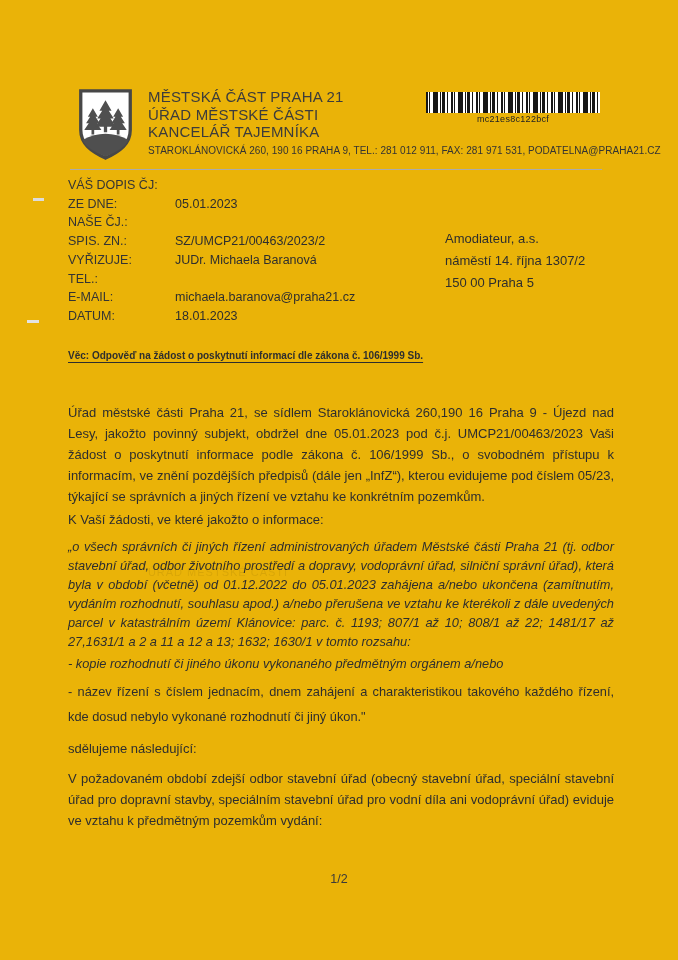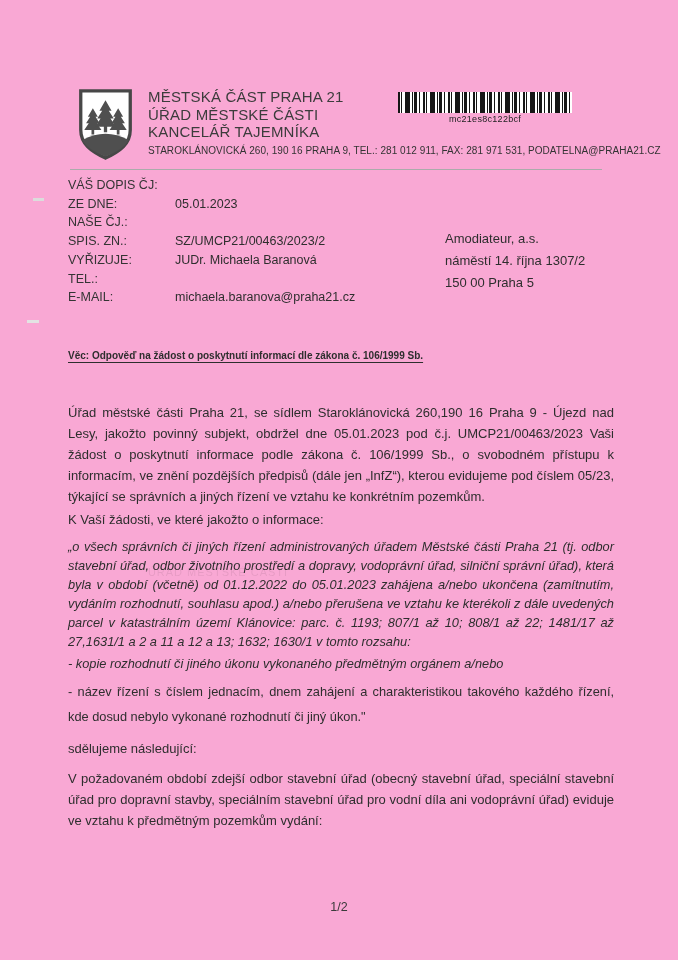--- a/index.html
+++ b/index.html
@@ -1,28 +1,28 @@
 <!DOCTYPE html>
 <html><head>
 <meta charset="utf-8">
 <style>
   html,body { margin:0; padding:0; background:#e9e9e9; }
   .page {
-    position:relative; width:678px; height:960px; background:#f9a8d4;
+    position:relative; width:678px; height:960px; background:#eab308;
     font-family:"Liberation Sans","DejaVu Sans",sans-serif; color:#2e2e2e;
     overflow:hidden; margin:0 auto;
   }
 
   
   .letterhead { position:absolute; left:78px; top:88px; right:56px; height:80px; }
   .logo { position:absolute; left:0; top:0; width:55px; height:73px; }
   .org { position:absolute; left:70px; top:0; width:260px; }
   .org-line { font-size:15px; line-height:17.5px; color:#3c3c3c; letter-spacing:.2px; white-space:nowrap; }
   .org-contact { font-size:10px; color:#333; margin-top:4px; white-space:nowrap; letter-spacing:.05px; }
-  .barcode { position:absolute; left:320px; top:4px; width:174px; }
+  .barcode { position:absolute; left:348px; top:4px; width:174px; }
   .barcode-bars {
     height:21px; width:174px;
     background:repeating-linear-gradient(90deg,
       #161616 0px,#161616 2px,#fff 2px,#fff 3px,
       #161616 3px,#161616 4px,#fff 4px,#fff 7px,
       #161616 7px,#161616 12px,#fff 12px,#fff 14px,
       #161616 14px,#161616 15px,#fff 15px,#fff 16px,
       #161616 16px,#161616 19px,#fff 19px,#fff 21px,
       #161616 21px,#161616 22px,#fff 22px,#fff 25px);
   }
@@ -45,21 +45,21 @@
   .subject span { text-decoration:underline; text-underline-offset:3px; }
   .salutation { margin-bottom:4px !important; }
   .p1 { text-align:justify; margin-bottom:2px !important; }
   .p2 { margin-bottom:7px !important; }
   .quote { font-style:italic; text-align:justify; line-height:19px; font-size:12.8px; margin-bottom:3px !important; }
   .item1 { font-style:italic; line-height:19px; font-size:12.8px; margin-bottom:6px !important; }
   .item2 { text-align:justify; line-height:25px; font-size:12.8px; margin-bottom:9px !important; }
   .p3 { margin-bottom:9px !important; }
   .p4 { text-align:justify; }
 
-  .page-footer { position:absolute; left:0; top:900px; width:100%; text-align:center; font-size:12.5px; color:#3a3a3a; }
+  .page-footer { position:absolute; left:0; top:872px; width:100%; text-align:center; font-size:12.5px; color:#3a3a3a; }
 
   
   .artifact { position:absolute; background:#dcdcdc; }
   .artifact.a1 { left:33px; top:198px; width:11px; height:3px; }
   .artifact.a2 { left:27px; top:320px; width:12px; height:3px; background:#e3e3e3; }
   .ghost {
     position:absolute; left:118px; top:566px; width:200px;
     font-size:11px; line-height:13px; color:#000; opacity:.07;
     filter:blur(.7px); letter-spacing:1px; text-align:center; pointer-events:none;
   }
@@ -120,20 +120,24 @@
       <span class="meta-value">JUDr. Michaela Baranová</span>
     </div>
     <div class="meta-row">
       <span class="meta-label">TEL.:</span>
       <span class="meta-value"></span>
     </div>
     <div class="meta-row">
       <span class="meta-label">E-MAIL:</span>
       <span class="meta-value">michaela.baranova@praha21.cz</span>
     </div>
+    <div class="meta-row">
+      <span class="meta-label">DATUM:</span>
+      <span class="meta-value">18.01.2023</span>
+    </div>
   </div>
 
   <div class="recipient">
     <div>Amodiateur, a.s.</div>
     <div>náměstí 14. října 1307/2</div>
     <div>150 00  Praha 5</div>
   </div>
 
   <div class="bodytext">
     <p class="subject"><span>Věc: Odpověď na žádost o poskytnutí informací dle zákona č. 106/1999 Sb.</span></p>

